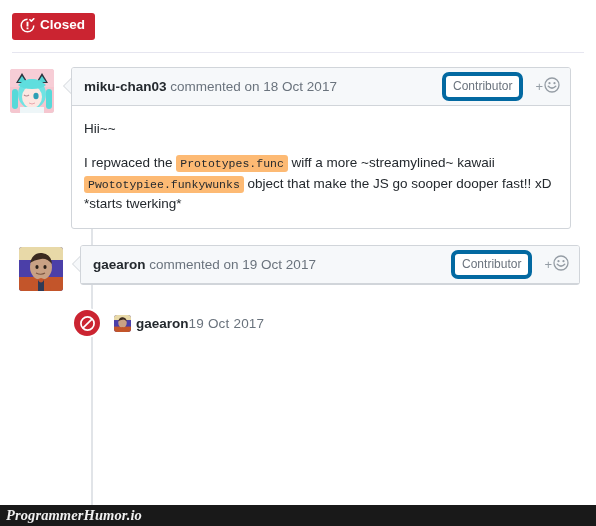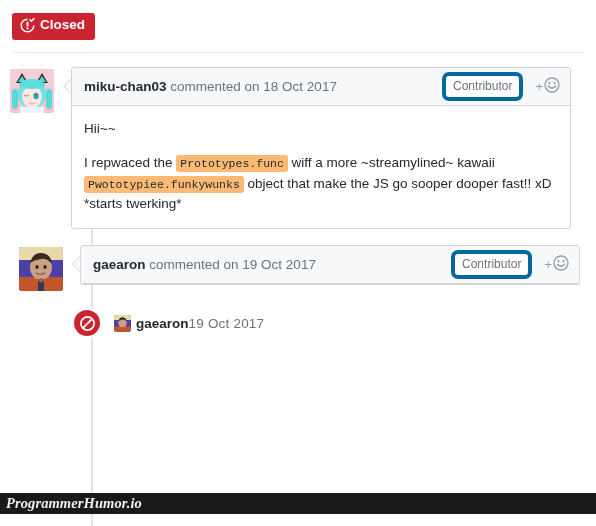--- a/index.html
+++ b/index.html
@@ -208,21 +208,21 @@
   }
   .event-text .user {
     color: #24292e;
     font-weight: bold;
   }
   .event-text .when { letter-spacing: 0.2px; }
 
   
   .watermark {
     position: absolute;
-    left: 0; bottom: 12px;
+    left: 0; bottom: 0;
     width: 100%;
     height: 21px;
     background: #191919;
     display: flex;
     align-items: center;
   }
   .watermark span {
     color: #f0f0f0;
     font-family: "Liberation Serif", "DejaVu Serif", serif;
     font-style: italic;

